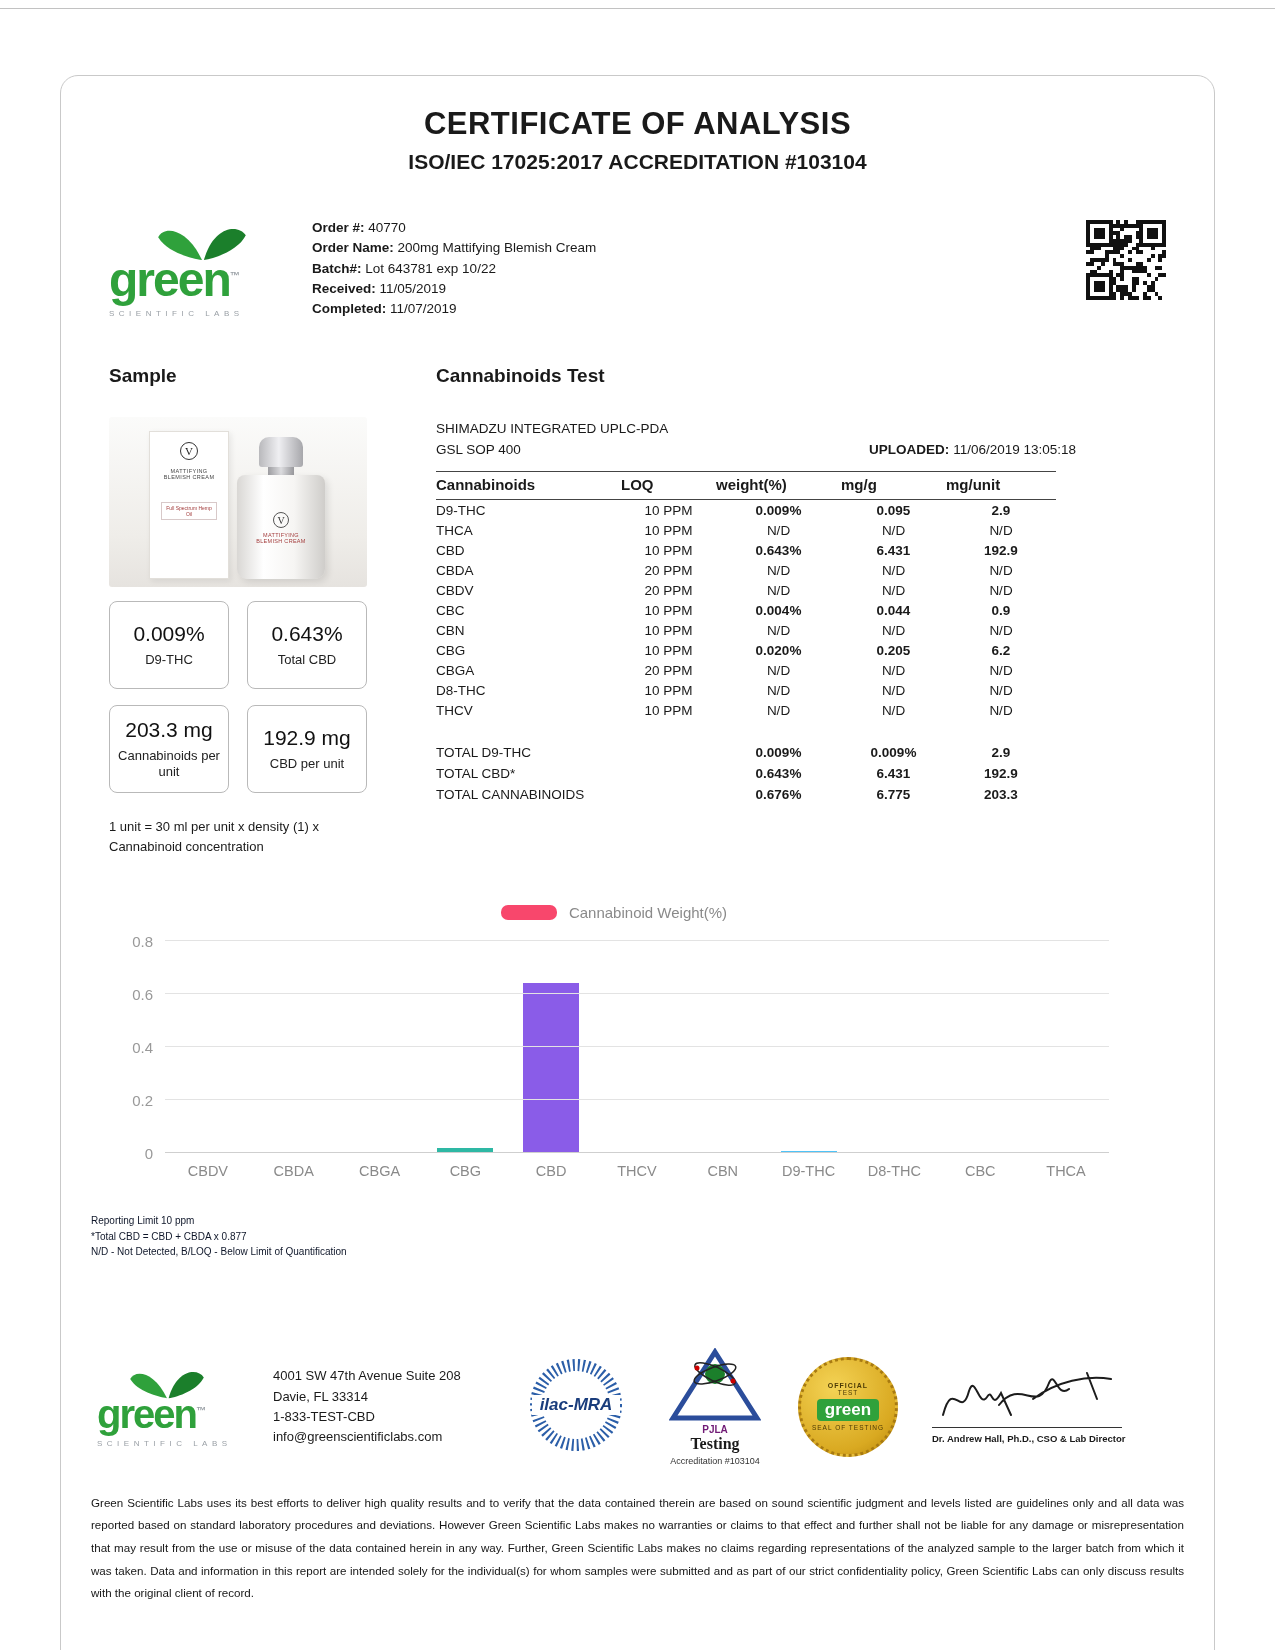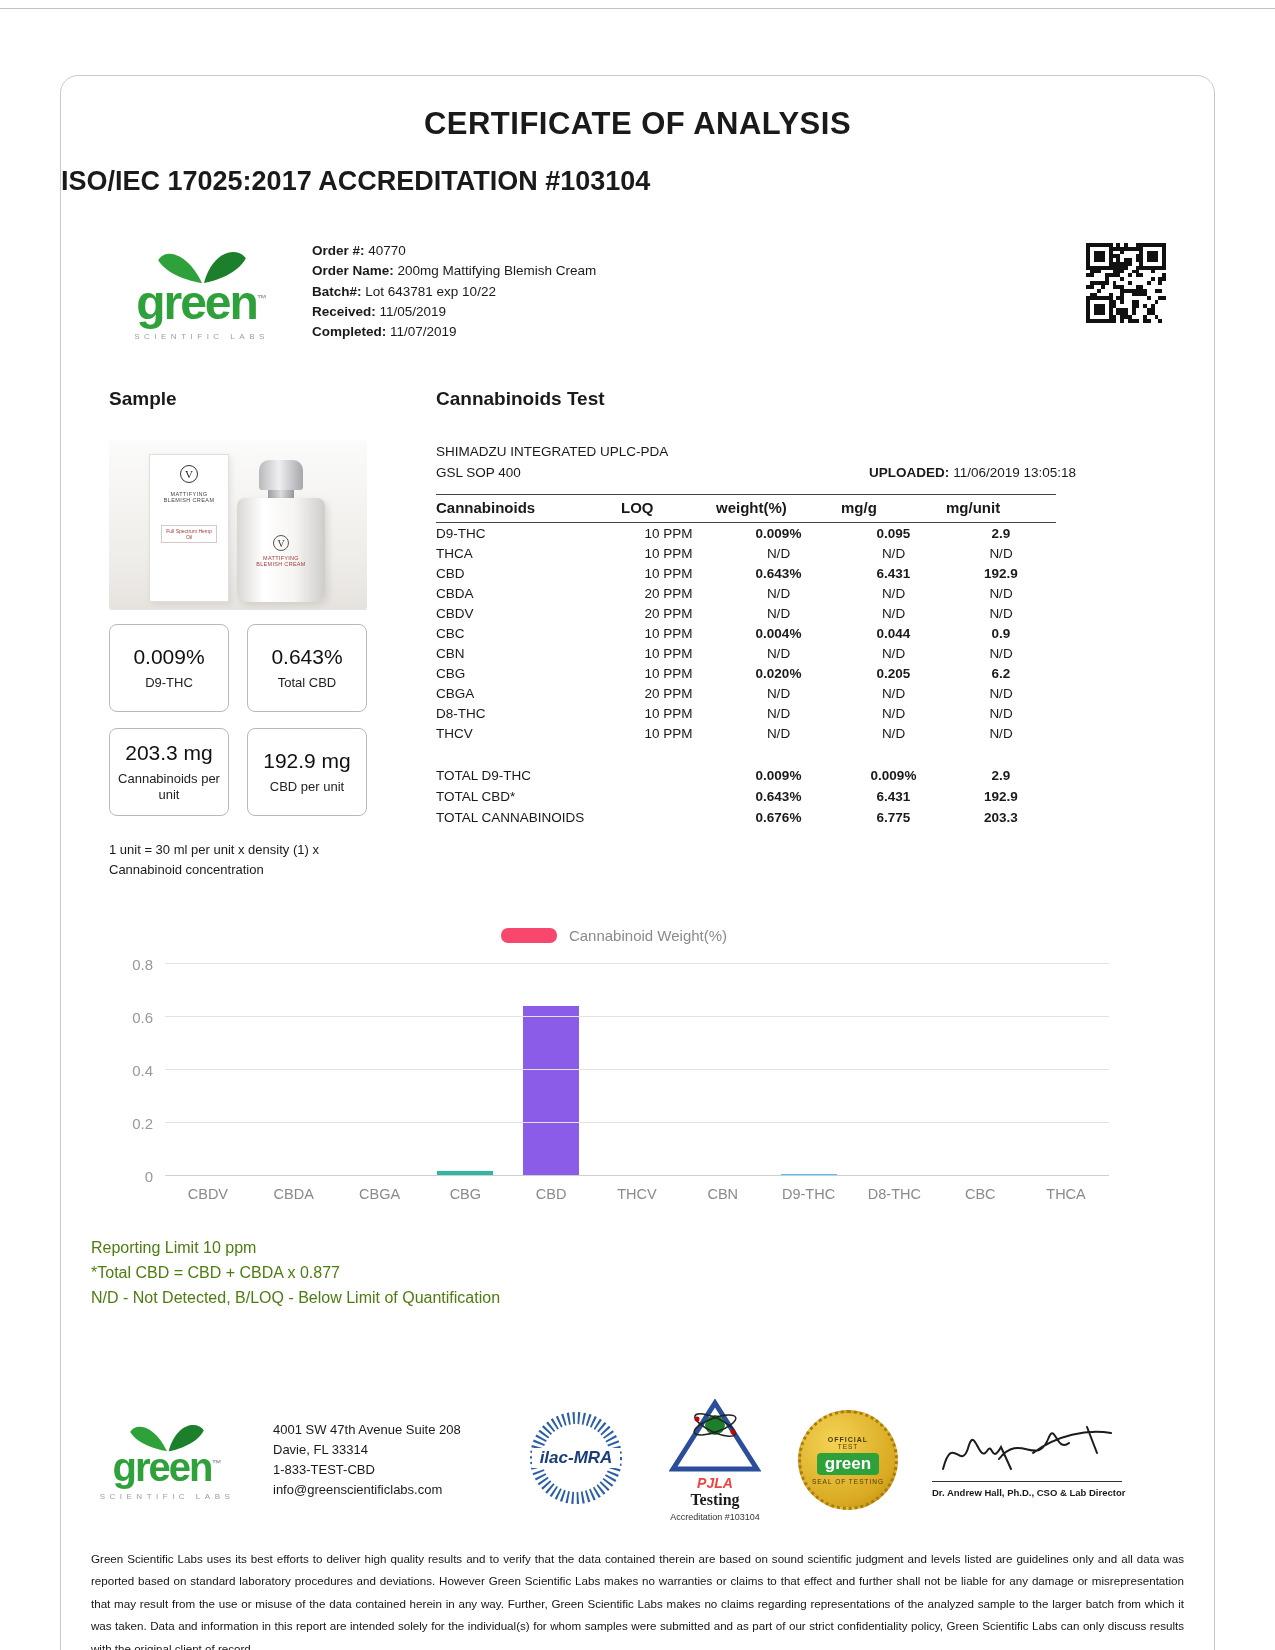--- a/index.html
+++ b/index.html
@@ -2,25 +2,25 @@
 <html><head>
 <meta charset="utf-8">
 <style>
   * { margin:0; padding:0; box-sizing:border-box; }
   html,body { background:#fff; width:1275px; }
   body { min-height:1650px; font-family:"Liberation Sans", sans-serif; color:#1a1a1a; position:relative; }
   .topline { position:absolute; top:8px; left:0; width:100%; height:1px; background:#c2c2c2; }
   .card { margin:75px 60px 0; border:1px solid #c9c9c9; border-radius:18px; background:#fff; padding:30px 0 90px; }
 
   h1 { text-align:center; font-size:31px; letter-spacing:.5px; font-weight:bold; }
-  h2 { font-size:27px; font-weight:bold; margin-top:24px; }
+  h2 { text-align:center; font-size:21px; font-weight:bold; margin-top:8px; }
 
   
   .info-row { display:flex; margin-top:42px; padding:0 48px; }
-  .logo { width:185px; text-align:center; padding-top:6px; }
+  .logo { width:185px; padding-top:6px; }
   .logo .leaves { display:block; margin:0 auto -6px; }
   .logo-word { font-size:48px; font-weight:bold; color:#2fa13b; letter-spacing:-2px; line-height:1; }
   .logo-word sup { font-size:10px; color:#9aa0a6; letter-spacing:0; vertical-align:super; }
   .logo-tag { font-size:8px; letter-spacing:4.5px; color:#9aa0a6; margin-top:5px; }
   .order-block { width:290px; margin-left:18px; font-size:13.5px; line-height:1.5; padding-top:2px; }
   .order-block b { font-weight:bold; }
   .client-block { width:300px; margin-left:100px; font-size:13.5px; line-height:1.5; padding-top:2px; }
   .client-block .b { font-weight:bold; }
   .qr { margin-left:auto; width:80px; height:80px; margin-top:4px; }
 
@@ -76,30 +76,30 @@
   .ytick { position:absolute; right:12px; transform:translateY(50%); font-size:15px; color:#999; }
   .plot { position:relative; flex:1; height:212px; }
   .gridline { position:absolute; left:0; right:0; height:1px; background:#e3e3e3; }
   .gridline.axis { background:#cfcfcf; }
   .bars { position:absolute; left:0; right:0; bottom:0; top:0; display:flex; align-items:flex-end; }
   .bar-slot { flex:1; display:flex; justify-content:center; align-items:flex-end; height:100%; }
   .bar { width:56px; }
   .x-axis { display:flex; margin-left:46px; margin-top:10px; }
   .x-axis .xlabel { flex:1; text-align:center; font-size:14.5px; color:#8a8a8a; }
 
-  .footnotes { margin-top:34px; padding:0 30px; font-size:16px; line-height:1.55; color:#4d7c0f; }
+  .footnotes { margin-top:34px; padding:0 30px; font-size:10px; line-height:1.55; color:#0f172a; }
 
   
   .footer-row { display:flex; align-items:center; margin-top:88px; padding:0 36px; }
   .logo.small { width:140px; padding-top:0; }
   .logo.small .logo-word { font-size:40px; }
   .footer-addr { font-size:13px; line-height:1.55; margin-left:36px; width:215px; }
   .ilac { margin-left:40px; width:96px; text-align:center; position:relative; }
   .pjla { margin-left:36px; width:110px; text-align:center; }
-  .pjla .pjla-name { font-weight:bold; color:#ef4444; font-size:14px; margin-top:-2px;font-style:italic; }
+  .pjla .pjla-name { font-weight:bold; color:#701a75; font-size:10px; margin-top:-2px; }
   .pjla .pjla-sub { font-family:"Liberation Serif",serif; font-weight:bold; font-size:16px; }
   .pjla .pjla-acc { font-size:9px; color:#333; margin-top:3px; }
   .seal { margin-left:28px; width:100px; height:100px; border-radius:50%; background:radial-gradient(circle at 35% 30%, #f4d355, #d9a921 70%, #b8860b); border:3px dotted #a87a10; display:flex; flex-direction:column; align-items:center; justify-content:center; text-align:center; }
   .seal .s-top { font-size:7px; letter-spacing:1px; color:#4c3a05; font-weight:bold; }
   .seal .s-mid { font-size:6.5px; letter-spacing:1px; color:#4c3a05; }
   .seal .s-name { background:#2fa13b; color:#fff; font-weight:bold; font-size:17px; border-radius:4px; padding:1px 8px; margin:3px 0; }
   .seal .s-bot { font-size:6.5px; letter-spacing:1px; color:#4c3a05; }
   .sig { margin-left:34px; width:190px; text-align:center; }
   .sig .sig-line { border-top:1.5px solid #333; margin-top:-4px; }
   .sig .sig-name { font-size:9.5px; font-weight:bold; margin-top:5px; white-space:nowrap; }

